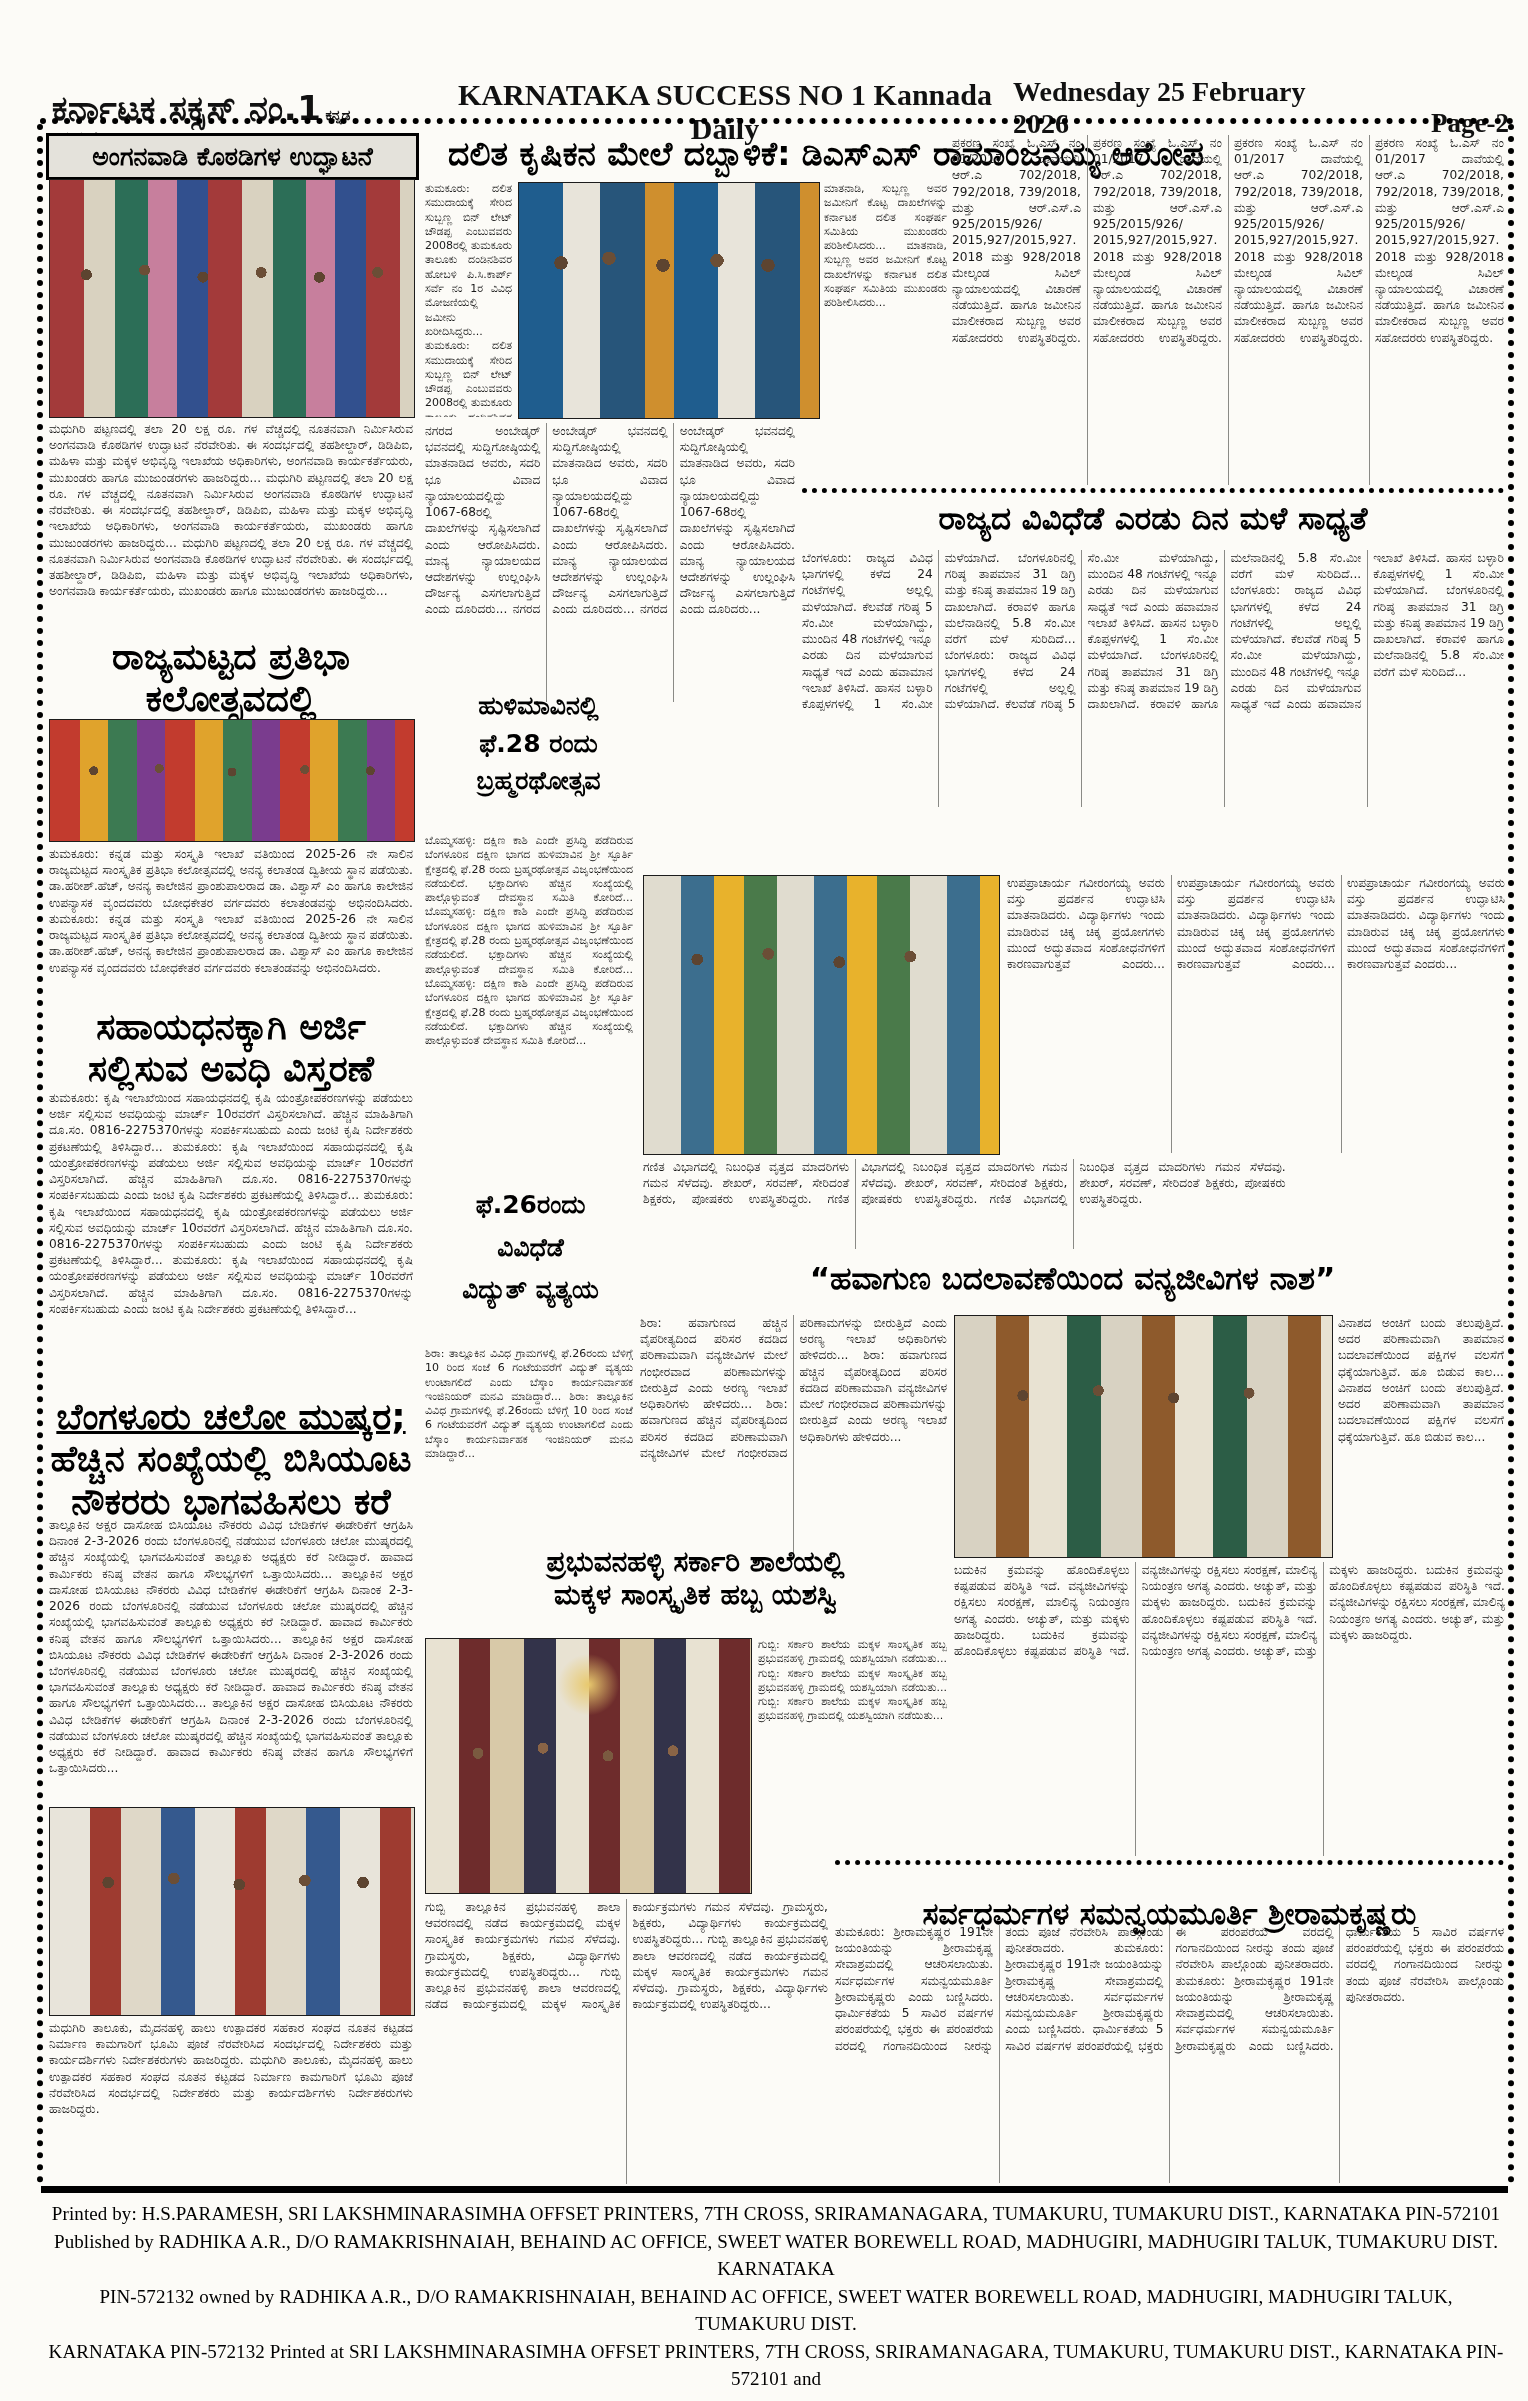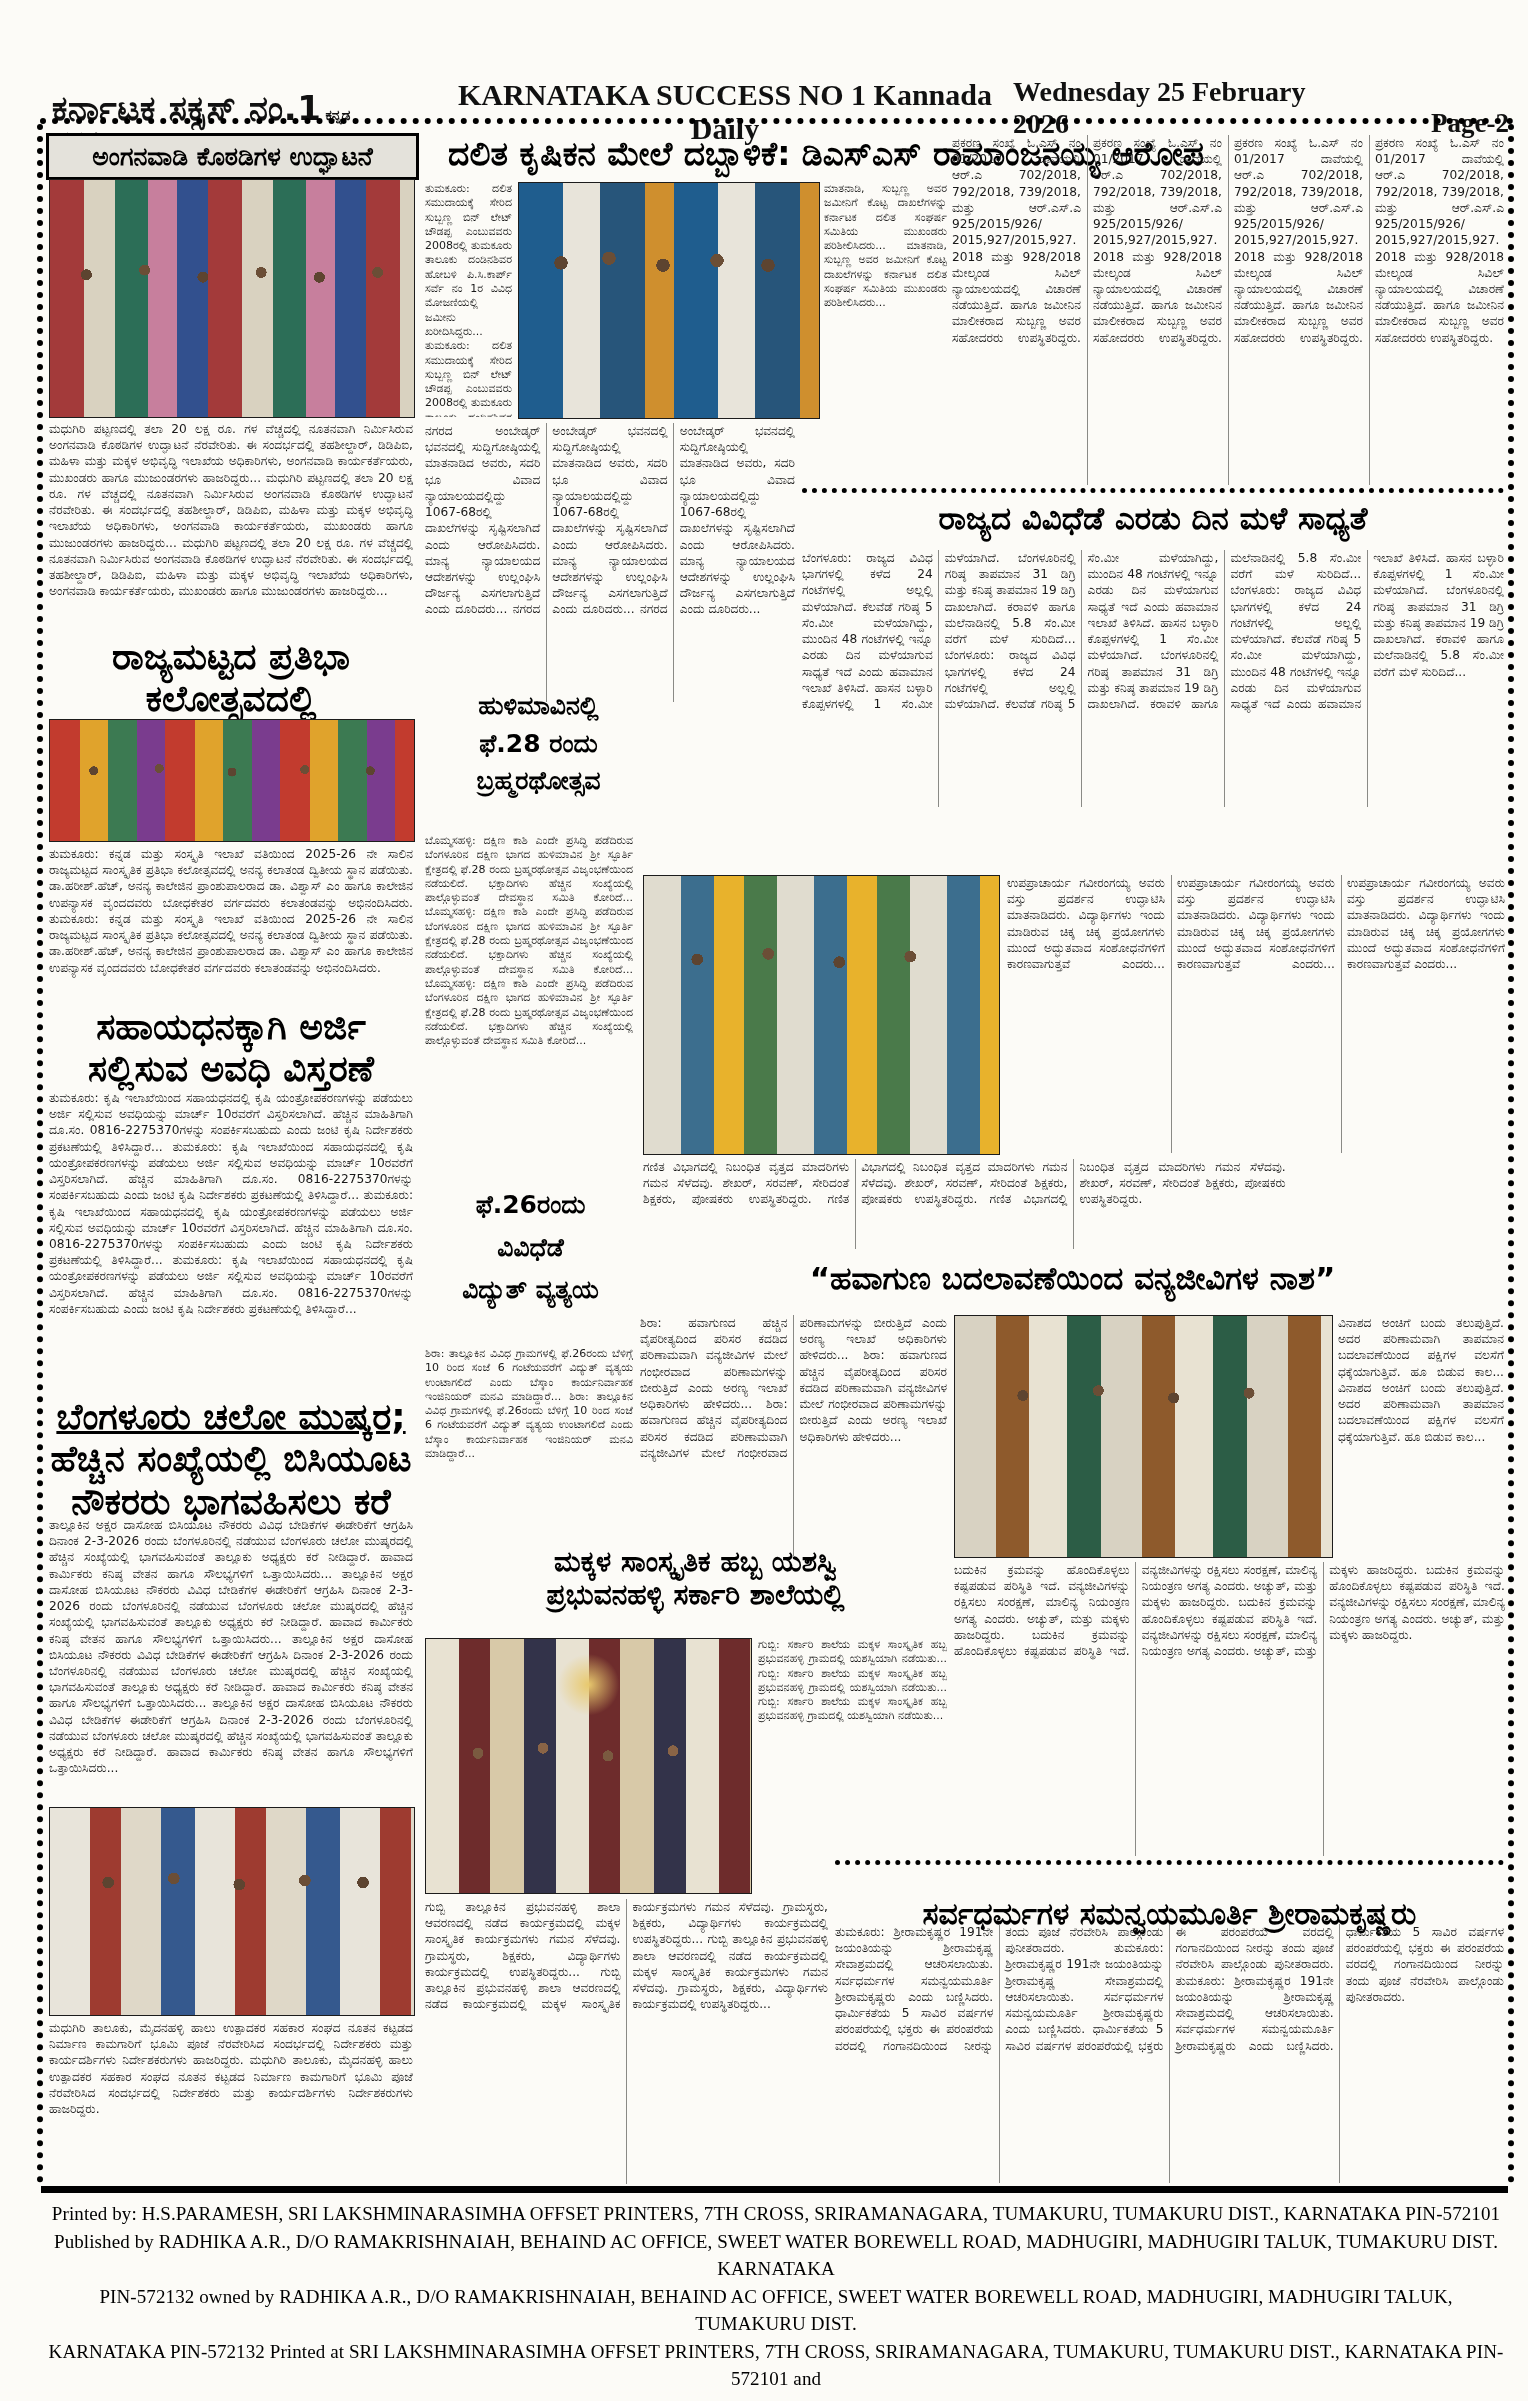--- a/index.html
+++ b/index.html
@@ -187,22 +187,22 @@
   </div>
   <div class="abs bt bt-sm" style="left:425px;top:1347px;width:208px;height:185px;">ಶಿರಾ: ತಾಲ್ಲೂಕಿನ ವಿವಿಧ ಗ್ರಾಮಗಳಲ್ಲಿ ಫೆ.26ರಂದು ಬೆಳಿಗ್ಗೆ 10 ರಿಂದ ಸಂಜೆ 6 ಗಂಟೆಯವರೆಗೆ ವಿದ್ಯುತ್ ವ್ಯತ್ಯಯ ಉಂಟಾಗಲಿದೆ ಎಂದು ಬೆಸ್ಕಾಂ ಕಾರ್ಯನಿರ್ವಾಹಕ ಇಂಜಿನಿಯರ್ ಮನವಿ ಮಾಡಿದ್ದಾರೆ... ಶಿರಾ: ತಾಲ್ಲೂಕಿನ ವಿವಿಧ ಗ್ರಾಮಗಳಲ್ಲಿ ಫೆ.26ರಂದು ಬೆಳಿಗ್ಗೆ 10 ರಿಂದ ಸಂಜೆ 6 ಗಂಟೆಯವರೆಗೆ ವಿದ್ಯುತ್ ವ್ಯತ್ಯಯ ಉಂಟಾಗಲಿದೆ ಎಂದು ಬೆಸ್ಕಾಂ ಕಾರ್ಯನಿರ್ವಾಹಕ ಇಂಜಿನಿಯರ್ ಮನವಿ ಮಾಡಿದ್ದಾರೆ...</div>
 
   <div class="abs hl hl-42" style="left:640px;top:1260px;width:865px;">“ಹವಾಗುಣ ಬದಲಾವಣೆಯಿಂದ ವನ್ಯಜೀವಿಗಳ ನಾಶ”</div>
   <div class="abs bt cols2" style="left:640px;top:1315px;width:307px;height:241px;">ಶಿರಾ: ಹವಾಗುಣದ ಹೆಚ್ಚಿನ ವೈಪರೀತ್ಯದಿಂದ ಪರಿಸರ ಕದಡಿದ ಪರಿಣಾಮವಾಗಿ ವನ್ಯಜೀವಿಗಳ ಮೇಲೆ ಗಂಭೀರವಾದ ಪರಿಣಾಮಗಳನ್ನು ಬೀರುತ್ತಿದೆ ಎಂದು ಅರಣ್ಯ ಇಲಾಖೆ ಅಧಿಕಾರಿಗಳು ಹೇಳಿದರು... ಶಿರಾ: ಹವಾಗುಣದ ಹೆಚ್ಚಿನ ವೈಪರೀತ್ಯದಿಂದ ಪರಿಸರ ಕದಡಿದ ಪರಿಣಾಮವಾಗಿ ವನ್ಯಜೀವಿಗಳ ಮೇಲೆ ಗಂಭೀರವಾದ ಪರಿಣಾಮಗಳನ್ನು ಬೀರುತ್ತಿದೆ ಎಂದು ಅರಣ್ಯ ಇಲಾಖೆ ಅಧಿಕಾರಿಗಳು ಹೇಳಿದರು... ಶಿರಾ: ಹವಾಗುಣದ ಹೆಚ್ಚಿನ ವೈಪರೀತ್ಯದಿಂದ ಪರಿಸರ ಕದಡಿದ ಪರಿಣಾಮವಾಗಿ ವನ್ಯಜೀವಿಗಳ ಮೇಲೆ ಗಂಭೀರವಾದ ಪರಿಣಾಮಗಳನ್ನು ಬೀರುತ್ತಿದೆ ಎಂದು ಅರಣ್ಯ ಇಲಾಖೆ ಅಧಿಕಾರಿಗಳು ಹೇಳಿದರು...</div>
   <div class="abs photo ph-field" style="left:954px;top:1315px;width:377px;height:241px;"></div>
   <div class="abs bt" style="left:1338px;top:1315px;width:166px;height:241px;">ವಿನಾಶದ ಅಂಚಿಗೆ ಬಂದು ತಲುಪುತ್ತಿದೆ. ಅದರ ಪರಿಣಾಮವಾಗಿ ತಾಪಮಾನ ಬದಲಾವಣೆಯಿಂದ ಪಕ್ಷಿಗಳ ವಲಸೆಗೆ ಧಕ್ಕೆಯಾಗುತ್ತಿವೆ. ಹೂ ಬಿಡುವ ಕಾಲ... ವಿನಾಶದ ಅಂಚಿಗೆ ಬಂದು ತಲುಪುತ್ತಿದೆ. ಅದರ ಪರಿಣಾಮವಾಗಿ ತಾಪಮಾನ ಬದಲಾವಣೆಯಿಂದ ಪಕ್ಷಿಗಳ ವಲಸೆಗೆ ಧಕ್ಕೆಯಾಗುತ್ತಿವೆ. ಹೂ ಬಿಡುವ ಕಾಲ...</div>
   <div class="abs bt cols3" style="left:954px;top:1562px;width:551px;height:294px;">ಬದುಕಿನ ಕ್ರಮವನ್ನು ಹೊಂದಿಕೊಳ್ಳಲು ಕಷ್ಟಪಡುವ ಪರಿಸ್ಥಿತಿ ಇದೆ. ವನ್ಯಜೀವಿಗಳನ್ನು ರಕ್ಷಿಸಲು ಸಂರಕ್ಷಣೆ, ಮಾಲಿನ್ಯ ನಿಯಂತ್ರಣ ಅಗತ್ಯ ಎಂದರು. ಅಚ್ಯುತ್, ಮತ್ತು ಮಕ್ಕಳು ಹಾಜರಿದ್ದರು. ಬದುಕಿನ ಕ್ರಮವನ್ನು ಹೊಂದಿಕೊಳ್ಳಲು ಕಷ್ಟಪಡುವ ಪರಿಸ್ಥಿತಿ ಇದೆ. ವನ್ಯಜೀವಿಗಳನ್ನು ರಕ್ಷಿಸಲು ಸಂರಕ್ಷಣೆ, ಮಾಲಿನ್ಯ ನಿಯಂತ್ರಣ ಅಗತ್ಯ ಎಂದರು. ಅಚ್ಯುತ್, ಮತ್ತು ಮಕ್ಕಳು ಹಾಜರಿದ್ದರು. ಬದುಕಿನ ಕ್ರಮವನ್ನು ಹೊಂದಿಕೊಳ್ಳಲು ಕಷ್ಟಪಡುವ ಪರಿಸ್ಥಿತಿ ಇದೆ. ವನ್ಯಜೀವಿಗಳನ್ನು ರಕ್ಷಿಸಲು ಸಂರಕ್ಷಣೆ, ಮಾಲಿನ್ಯ ನಿಯಂತ್ರಣ ಅಗತ್ಯ ಎಂದರು. ಅಚ್ಯುತ್, ಮತ್ತು ಮಕ್ಕಳು ಹಾಜರಿದ್ದರು. ಬದುಕಿನ ಕ್ರಮವನ್ನು ಹೊಂದಿಕೊಳ್ಳಲು ಕಷ್ಟಪಡುವ ಪರಿಸ್ಥಿತಿ ಇದೆ. ವನ್ಯಜೀವಿಗಳನ್ನು ರಕ್ಷಿಸಲು ಸಂರಕ್ಷಣೆ, ಮಾಲಿನ್ಯ ನಿಯಂತ್ರಣ ಅಗತ್ಯ ಎಂದರು. ಅಚ್ಯುತ್, ಮತ್ತು ಮಕ್ಕಳು ಹಾಜರಿದ್ದರು.</div>
 
   <div class="abs hl hl-38" style="left:444px;top:1545px;width:503px;">
+    <div>ಪ್ರಭುವನಹಳ್ಳಿ ಸರ್ಕಾರಿ ಶಾಲೆಯಲ್ಲಿ</div>
     <div>ಮಕ್ಕಳ ಸಾಂಸ್ಕೃತಿಕ ಹಬ್ಬ ಯಶಸ್ವಿ</div>
-    <div>ಪ್ರಭುವನಹಳ್ಳಿ ಸರ್ಕಾರಿ ಶಾಲೆಯಲ್ಲಿ</div>
   </div>
   <div class="abs photo ph-night" style="left:425px;top:1638px;width:325px;height:254px;"></div>
   <div class="abs bt bt-sm" style="left:758px;top:1638px;width:189px;height:254px;">ಗುಬ್ಬಿ: ಸರ್ಕಾರಿ ಶಾಲೆಯ ಮಕ್ಕಳ ಸಾಂಸ್ಕೃತಿಕ ಹಬ್ಬ ಪ್ರಭುವನಹಳ್ಳಿ ಗ್ರಾಮದಲ್ಲಿ ಯಶಸ್ವಿಯಾಗಿ ನಡೆಯಿತು... ಗುಬ್ಬಿ: ಸರ್ಕಾರಿ ಶಾಲೆಯ ಮಕ್ಕಳ ಸಾಂಸ್ಕೃತಿಕ ಹಬ್ಬ ಪ್ರಭುವನಹಳ್ಳಿ ಗ್ರಾಮದಲ್ಲಿ ಯಶಸ್ವಿಯಾಗಿ ನಡೆಯಿತು... ಗುಬ್ಬಿ: ಸರ್ಕಾರಿ ಶಾಲೆಯ ಮಕ್ಕಳ ಸಾಂಸ್ಕೃತಿಕ ಹಬ್ಬ ಪ್ರಭುವನಹಳ್ಳಿ ಗ್ರಾಮದಲ್ಲಿ ಯಶಸ್ವಿಯಾಗಿ ನಡೆಯಿತು...</div>
   <div class="abs bt cols2" style="left:425px;top:1899px;width:403px;height:285px;">ಗುಬ್ಬಿ ತಾಲ್ಲೂಕಿನ ಪ್ರಭುವನಹಳ್ಳಿ ಶಾಲಾ ಆವರಣದಲ್ಲಿ ನಡೆದ ಕಾರ್ಯಕ್ರಮದಲ್ಲಿ ಮಕ್ಕಳ ಸಾಂಸ್ಕೃತಿಕ ಕಾರ್ಯಕ್ರಮಗಳು ಗಮನ ಸೆಳೆದವು. ಗ್ರಾಮಸ್ಥರು, ಶಿಕ್ಷಕರು, ವಿದ್ಯಾರ್ಥಿಗಳು ಕಾರ್ಯಕ್ರಮದಲ್ಲಿ ಉಪಸ್ಥಿತರಿದ್ದರು... ಗುಬ್ಬಿ ತಾಲ್ಲೂಕಿನ ಪ್ರಭುವನಹಳ್ಳಿ ಶಾಲಾ ಆವರಣದಲ್ಲಿ ನಡೆದ ಕಾರ್ಯಕ್ರಮದಲ್ಲಿ ಮಕ್ಕಳ ಸಾಂಸ್ಕೃತಿಕ ಕಾರ್ಯಕ್ರಮಗಳು ಗಮನ ಸೆಳೆದವು. ಗ್ರಾಮಸ್ಥರು, ಶಿಕ್ಷಕರು, ವಿದ್ಯಾರ್ಥಿಗಳು ಕಾರ್ಯಕ್ರಮದಲ್ಲಿ ಉಪಸ್ಥಿತರಿದ್ದರು... ಗುಬ್ಬಿ ತಾಲ್ಲೂಕಿನ ಪ್ರಭುವನಹಳ್ಳಿ ಶಾಲಾ ಆವರಣದಲ್ಲಿ ನಡೆದ ಕಾರ್ಯಕ್ರಮದಲ್ಲಿ ಮಕ್ಕಳ ಸಾಂಸ್ಕೃತಿಕ ಕಾರ್ಯಕ್ರಮಗಳು ಗಮನ ಸೆಳೆದವು. ಗ್ರಾಮಸ್ಥರು, ಶಿಕ್ಷಕರು, ವಿದ್ಯಾರ್ಥಿಗಳು ಕಾರ್ಯಕ್ರಮದಲ್ಲಿ ಉಪಸ್ಥಿತರಿದ್ದರು...</div>
 
   <div class="abs dotrule" style="left:835px;top:1860px;width:669px;border-top-width:5.2px;"></div>
   <div class="abs hl hl-40" style="left:835px;top:1872px;width:669px;margin-top:24px;">ಸರ್ವಧರ್ಮಗಳ ಸಮನ್ವಯಮೂರ್ತಿ ಶ್ರೀರಾಮಕೃಷ್ಣರು</div>
   <div class="abs bt cols4" style="left:835px;top:1924px;width:669px;height:259px;">ತುಮಕೂರು: ಶ್ರೀರಾಮಕೃಷ್ಣರ 191ನೇ ಜಯಂತಿಯನ್ನು ಶ್ರೀರಾಮಕೃಷ್ಣ ಸೇವಾಶ್ರಮದಲ್ಲಿ ಆಚರಿಸಲಾಯಿತು. ಸರ್ವಧರ್ಮಗಳ ಸಮನ್ವಯಮೂರ್ತಿ ಶ್ರೀರಾಮಕೃಷ್ಣರು ಎಂದು ಬಣ್ಣಿಸಿದರು. ಧಾರ್ಮಿಕತೆಯ 5 ಸಾವಿರ ವರ್ಷಗಳ ಪರಂಪರೆಯಲ್ಲಿ ಭಕ್ತರು ಈ ಪರಂಪರೆಯ ವರದಲ್ಲಿ ಗಂಗಾನದಿಯಿಂದ ನೀರನ್ನು ತಂದು ಪೂಜೆ ನೆರವೇರಿಸಿ ಪಾಲ್ಗೊಂಡು ಪುನೀತರಾದರು. ತುಮಕೂರು: ಶ್ರೀರಾಮಕೃಷ್ಣರ 191ನೇ ಜಯಂತಿಯನ್ನು ಶ್ರೀರಾಮಕೃಷ್ಣ ಸೇವಾಶ್ರಮದಲ್ಲಿ ಆಚರಿಸಲಾಯಿತು. ಸರ್ವಧರ್ಮಗಳ ಸಮನ್ವಯಮೂರ್ತಿ ಶ್ರೀರಾಮಕೃಷ್ಣರು ಎಂದು ಬಣ್ಣಿಸಿದರು. ಧಾರ್ಮಿಕತೆಯ 5 ಸಾವಿರ ವರ್ಷಗಳ ಪರಂಪರೆಯಲ್ಲಿ ಭಕ್ತರು ಈ ಪರಂಪರೆಯ ವರದಲ್ಲಿ ಗಂಗಾನದಿಯಿಂದ ನೀರನ್ನು ತಂದು ಪೂಜೆ ನೆರವೇರಿಸಿ ಪಾಲ್ಗೊಂಡು ಪುನೀತರಾದರು. ತುಮಕೂರು: ಶ್ರೀರಾಮಕೃಷ್ಣರ 191ನೇ ಜಯಂತಿಯನ್ನು ಶ್ರೀರಾಮಕೃಷ್ಣ ಸೇವಾಶ್ರಮದಲ್ಲಿ ಆಚರಿಸಲಾಯಿತು. ಸರ್ವಧರ್ಮಗಳ ಸಮನ್ವಯಮೂರ್ತಿ ಶ್ರೀರಾಮಕೃಷ್ಣರು ಎಂದು ಬಣ್ಣಿಸಿದರು. ಧಾರ್ಮಿಕತೆಯ 5 ಸಾವಿರ ವರ್ಷಗಳ ಪರಂಪರೆಯಲ್ಲಿ ಭಕ್ತರು ಈ ಪರಂಪರೆಯ ವರದಲ್ಲಿ ಗಂಗಾನದಿಯಿಂದ ನೀರನ್ನು ತಂದು ಪೂಜೆ ನೆರವೇರಿಸಿ ಪಾಲ್ಗೊಂಡು ಪುನೀತರಾದರು.</div>
 
   <div class="abs thickrule" style="left:41px;top:2186px;width:1467px;height:6.7px;"></div>

